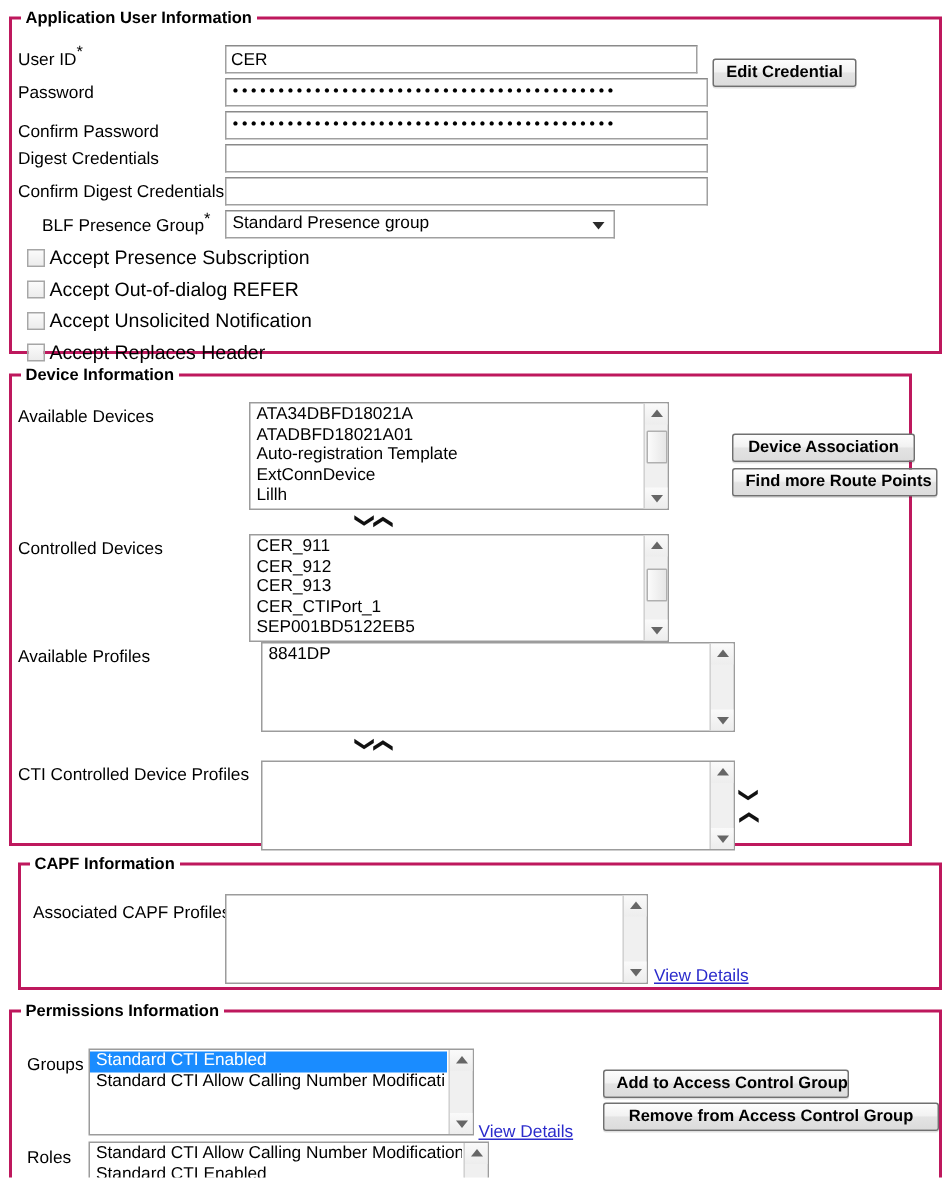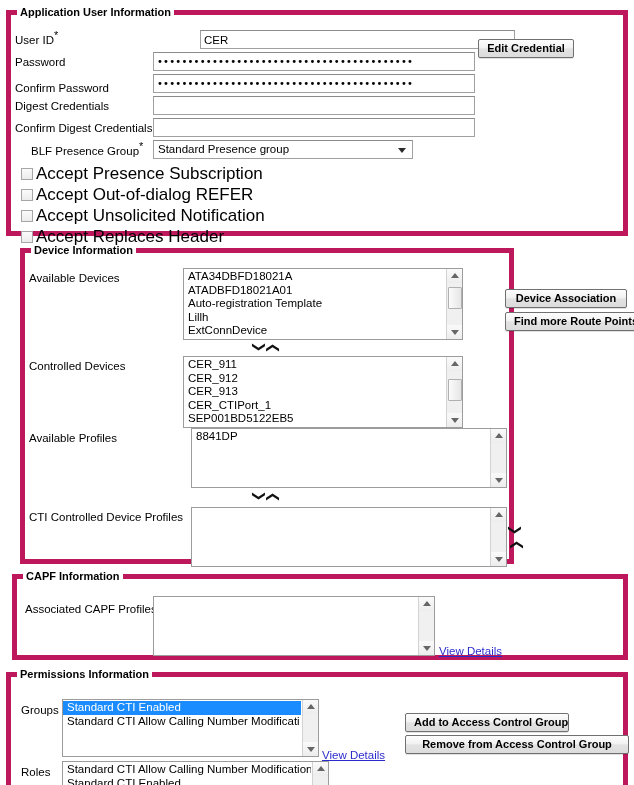--- a/index.html
+++ b/index.html
@@ -12,21 +12,21 @@
     color: #000000;
     overflow: hidden;
   }
   .page { position: relative; width: 634px; height: 785px; }
 
   
   fieldset.group {
     position: absolute;
     margin: 0;
     padding: 0;
-    border: 5px solid #be185d;
+    border: 2px solid #be185d;
     background: transparent;
   }
   fieldset.group > legend {
     margin-left: 6px;
     padding: 0 3px;
     font-size: 11px;
     font-weight: bold;
     color: #000;
   }
 
@@ -108,21 +108,21 @@
   
   .cbrow { position: absolute; display: flex; align-items: center; }
   .cbox {
     width: 12px; height: 12px;
     border: 1px solid #a6a6a6;
     background: linear-gradient(to bottom, #fbfbfb, #ececec);
     flex: 0 0 auto;
   }
   .cbrow .cbtext {
     margin-left: 3px;
-    font-size: 17px;
+    font-size: 13px;
     white-space: nowrap;
   }
 
   
   .listbox {
     position: absolute;
     border: 1px solid #9c9c9c;
     background: #fff;
     overflow: hidden;
   }
@@ -202,21 +202,21 @@
 <body>
 
 <div class="page">
 
   <fieldset class="group" style="left:6px; top:6px; width:622px; height:230px;">
     <legend>Application User Information</legend>
 
     <div class="lbl" style="left:4px; top:16px;">
       <span>User ID</span><span class="req">*</span>
     </div>
-    <input class="tinput" type="text" style="left: 142px; top: 12px; width: 315px; margin-left: 47px;" value="CER">
+    <input class="tinput" type="text" style="left: 142px; top: 12px; width: 315px;" value="CER">
     <div class="btn" style="left:467px; top:21px; width:96px;">Edit Credential</div>
 
     <div class="lbl" style="left:4px; top:38px;">Password</div>
     <input class="tinput pw" type="text" style="left: 142px; top: 34px; width: 322px;" value="••••••••••••••••••••••••••••••••••••••••••">
 
     <div class="lbl" style="left:4px; top:64px;">Confirm Password</div>
     <input class="tinput pw" type="text" style="left: 142px; top: 56px; width: 322px;" value="••••••••••••••••••••••••••••••••••••••••••">
 
     <div class="lbl" style="left:4px; top:82px;">Digest Credentials</div>
     <input class="tinput" type="text" style="left: 142px; top: 78px; width: 322px;" value="">
@@ -243,31 +243,31 @@
     <div class="cbrow" style="left:10px; top:188px;">
       <span class="cbox"></span>
       <span class="cbtext">Accept Unsolicited Notification</span>
     </div>
     <div class="cbrow" style="left:10px; top:209px;">
       <span class="cbox"></span>
       <span class="cbtext">Accept Replaces Header</span>
     </div>
   </fieldset>
 
-  <fieldset class="group" style="left:20px; top:244px; width:494px; height:320px;">
+  <fieldset class="group" style="left:6px; top:244px; width:602px; height:320px;">
     <legend>Device Information</legend>
 
     <div class="lbl" style="left:4px; top:16px;">Available Devices</div>
     <div class="listbox" style="left:158px; top:12px; width:280px; height:72px;">
       <div class="items">
         <div class="item">ATA34DBFD18021A</div>
         <div class="item">ATADBFD18021A01</div>
         <div class="item">Auto-registration Template</div>
+        <div class="item">ExtConnDevice</div>
         <div class="item">Lillh</div>
-        <div class="item">ExtConnDevice</div>
       </div>
       <div class="sbar">
         <div class="arrow up">
             <i></i>
           </div>
         <div class="thumb" style="top:18px; height:22px;"></div>
         <div class="arrow down">
             <i></i>
           </div>
       </div>

